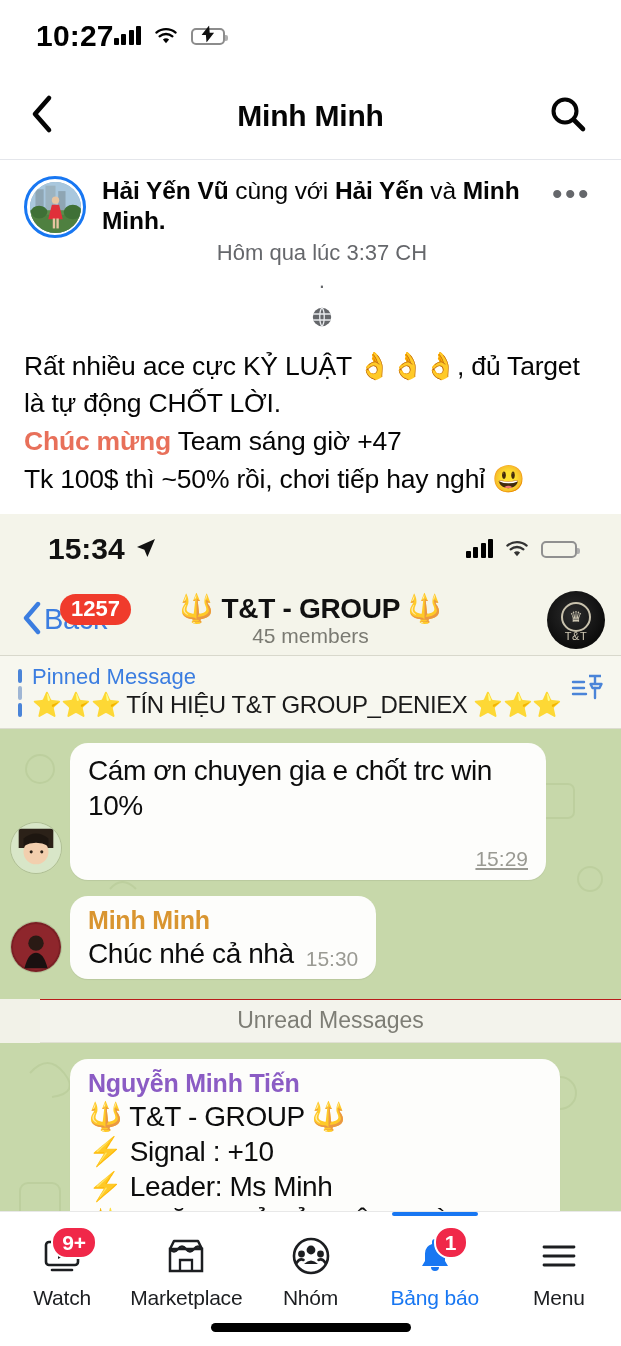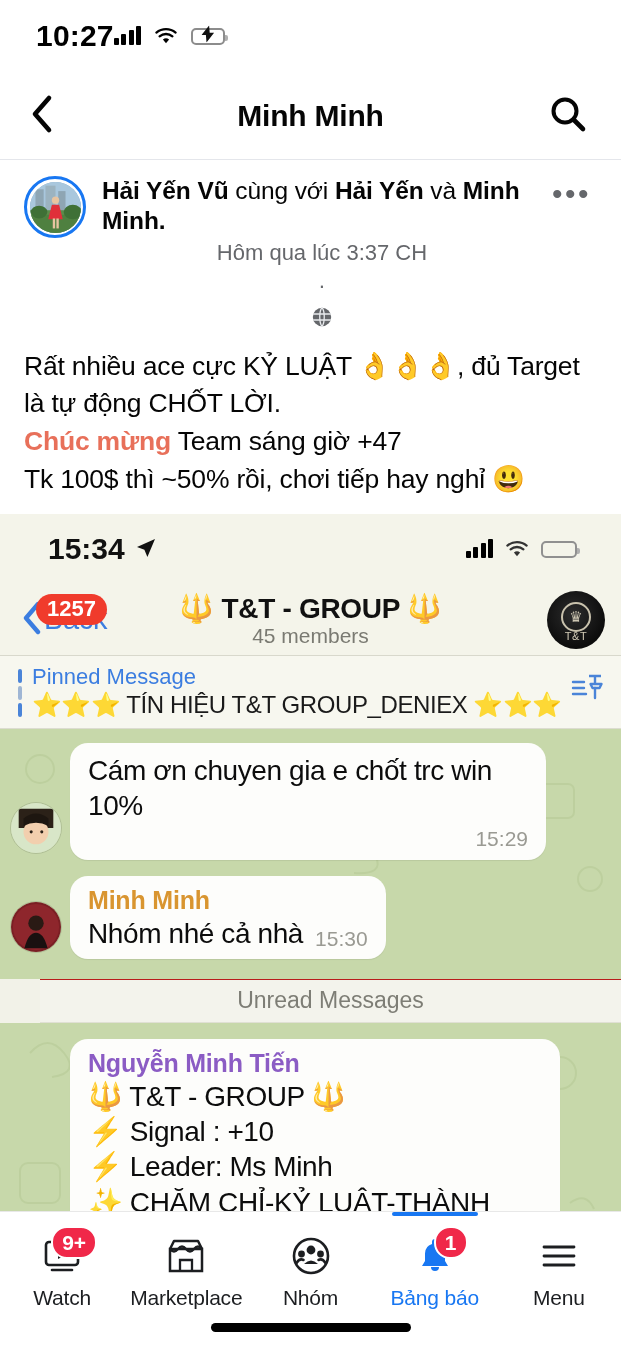--- a/index.html
+++ b/index.html
@@ -107,21 +107,21 @@
   .shot-nav {
     height:72px; background:#f4f4ea; position:relative;
     display:flex; align-items:center; padding:0 16px;
     border-bottom:1px solid #d8d8cc;
   }
   .shot-back { position:relative; display:flex; align-items:center; padding-left:6px; }
   .back-text {
     font-size:29px; color:#3b7de0; font-weight:400; margin-left:2px; letter-spacing:-0.3px;
   }
   .badge-1257 {
-    position:absolute; left:20px; top:-7px;
+    position:absolute; left:44px; top:-7px;
     background:#f03b2c; color:#fff; font-size:22px; font-weight:600;
     padding:2px 11px; border-radius:16px; line-height:1.22;
   }
   .shot-title-wrap {
     position:absolute; left:0; right:0; text-align:center; pointer-events:none;
   }
   .shot-title { font-size:28px; font-weight:700; color:#111; letter-spacing:-0.3px; }
   .shot-members { font-size:21px; color:#7a7a72; margin-top:-1px; }
   .shot-avatar {
     margin-left:auto; width:58px; height:58px; border-radius:50%;
@@ -166,21 +166,21 @@
   .sender { font-size:25px; font-weight:600; line-height:1.15; margin-bottom:1px; letter-spacing:-0.2px;}
   .s-orange { color:#d99530; }
   .s-purple { color:#8b5cc4; }
   .s-pink { color:#e05a72; }
   .btext {
     font-size:28px; color:#0c0c0c; line-height:1.26; letter-spacing:-0.4px;
     word-wrap:break-word;
   }
   .btime {
     font-size:21px; color:#9a9a93; float:right; margin-left:14px;
-    margin-top:4px; margin-bottom:-1px;
+    margin-top:24px; margin-bottom:-1px;text-decoration:underline;
   }
   .btime-inline { font-size:21px; color:#9a9a93; margin-left:12px; }
 
   .unread {
     background:#f3f3ec; text-align:center; padding:7px 0 8px;
     font-size:23px; color:#7d7d75; position:relative; z-index:3;
     border-top:1px solid #b91c1c; border-bottom:1px solid #e0e0d4;margin-left:40px;
   }
 
   
@@ -413,21 +413,21 @@
         <svg width="100%" height="100%" viewBox="0 0 52 52" preserveAspectRatio="xMidYMid slice">
           <rect width="52" height="52" fill="#7a1f24"></rect>
             <ellipse cx="26" cy="26" rx="24" ry="24" fill="#8e262c"></ellipse>
           <circle cx="26" cy="22" r="8" fill="#2a1a14"></circle>
             <path d="M14 48q4-16 12-16t12 16Z" fill="#1a1010"></path>
         </svg>
       </div>
       <div class="bubble" style="padding-bottom:8px;">
         <div class="sender s-orange" style="color: rgb(217, 149, 48);">Minh Minh</div>
         <div style="display:flex;align-items:flex-end;">
-          <span class="btext">Nhóm nhé cả nhà</span>
+          <span class="btext">Chúc nhé cả nhà</span>
           <span class="btime-inline">15:30</span>
         </div>
       </div>
     </div>
   </div>
 
   <div class="unread">Unread Messages</div>
 
   <div class="chatbg" style="padding:16px 0 0;">
     <svg class="doodles" width="621" height="400" viewBox="0 0 621 400" preserveAspectRatio="none">

